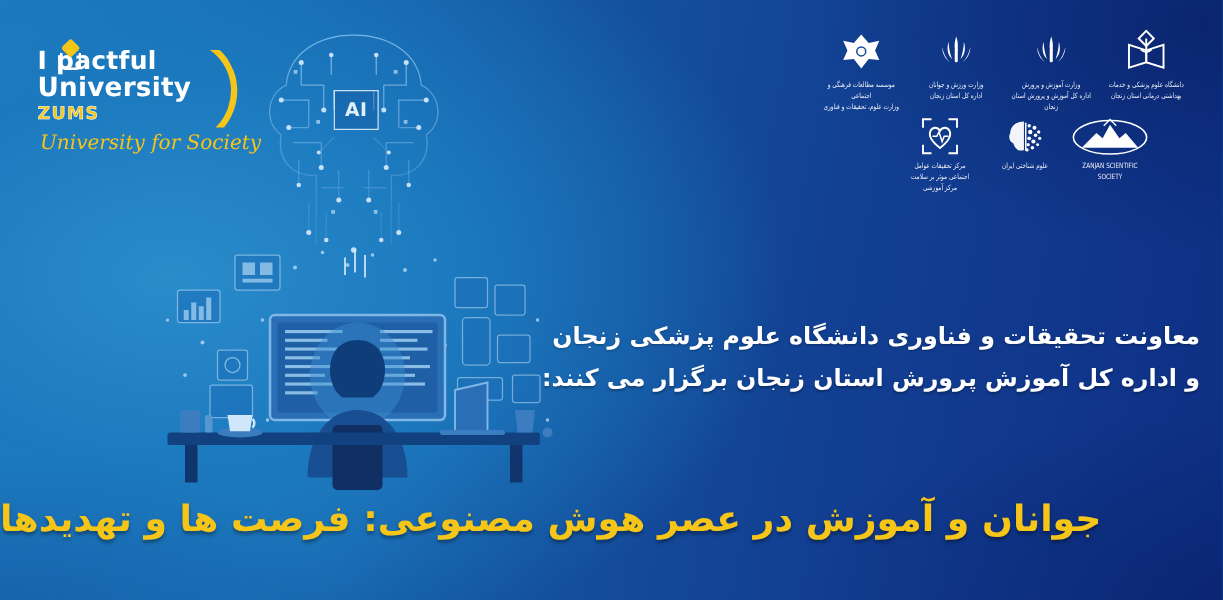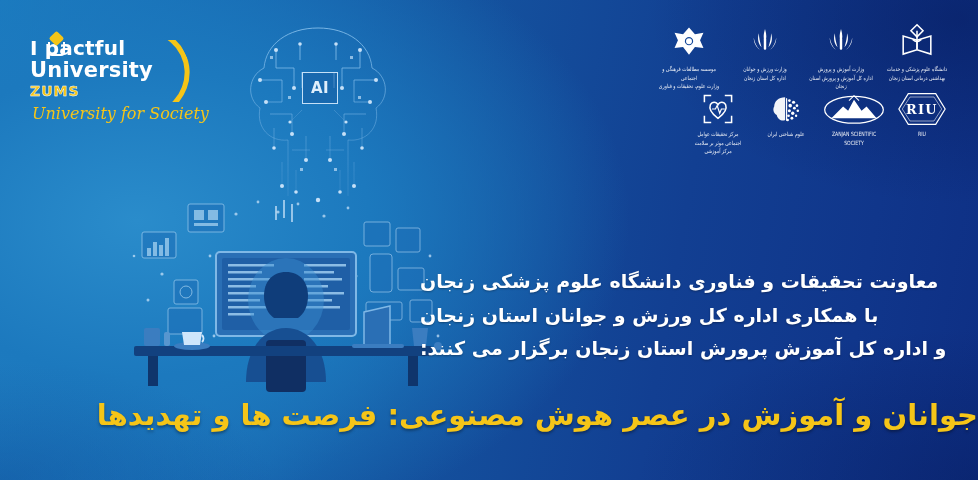--- a/index.html
+++ b/index.html
@@ -44,34 +44,34 @@
   .prow{display:flex;flex-direction:row-reverse;justify-content:flex-start;gap:2px;}
   .prow.r2{margin-top:6px;padding-left:16px;justify-content:center;gap:6px;}
   .plogo{width:74px;text-align:center;color:#fff;}
   .plogo .mark{height:40px;display:flex;align-items:center;justify-content:center;}
   .plogo .cap{font-size:4.6px;line-height:1.55;opacity:.92;padding:2px 2px 0;white-space:pre-line;
      transform:scaleY(1.25);transform-origin:top center;}
   .r2 .plogo{width:62px;}
   .r2 .plogo .mark{height:36px;}
 
   
-  .brain{position:absolute;left:230px;top:10px;width:175px;height:200px;opacity:.95;}
+  .brain{position:absolute;left:195px;top:10px;width:175px;height:200px;opacity:.95;}
   .chip{position:absolute;left:72px;top:62px;width:36px;height:32px;border:1.6px solid #cfe6fb;
     display:flex;align-items:center;justify-content:center;color:#eaf5ff;font-size:15px;font-weight:bold;
     background:rgba(20,80,150,.35);letter-spacing:.5px;}
 
   
   .scene{position:absolute;left:118px;top:196px;width:330px;height:196px;}
 
   
-  .copy{position:absolute;right:18px;top:268px;width:540px;text-align:left;
+  .copy{position:absolute;right:18px;top:256px;width:540px;text-align:right;
      direction:rtl;color:#ffffff;}
   .copy p{margin:0 0 6px;font-size:19px;font-weight:bold;line-height:1.45;
      text-shadow:0 1px 2px rgba(0,0,0,.30);}
-  .headline{position:absolute;left:0;right:0;top:398px;text-align:right;direction:rtl;
+  .headline{position:absolute;left:0;right:0;top:398px;text-align:left;direction:rtl;
      color:#f5c518;font-size:29px;font-weight:bold;letter-spacing:0;
      text-shadow:0 2px 3px rgba(0,0,0,.35);}
 </style>
 </head>
 <body>
 
 <div class="stage">
   <div class="vig"></div>
 
   <div class="logo">
@@ -189,30 +189,20 @@
         <div class="mark">
           <svg width="62" height="34" viewBox="0 0 74 40" fill="none" stroke="#fff" stroke-width="1.5">
             <ellipse cx="37" cy="21" rx="35" ry="16"></ellipse>
             <path d="M10 31 L24 17 L30 22 L37 9 L46 22 L52 17 L64 31 Z" fill="#fff" stroke="none"></path>
             <path d="M31 10 L37 4 L43 10" stroke-width="1.2"></path>
           </svg>
         </div>
         <div class="cap">ZANJAN SCIENTIFIC SOCIETY</div>
       </div>
 
-      <div class="plogo">
-        <div class="mark">
-          <svg width="52" height="36" viewBox="0 0 60 42" fill="none" stroke="#fff" stroke-width="1.4">
-            <path d="M14 3 L46 3 L57 21 L46 39 L14 39 L3 21 Z"></path>
-            <path d="M16 7 L44 7 L53 21 L44 35 L16 35 L7 21 Z" stroke-width=".8" opacity=".8"></path>
-            <text x="30" y="27" fill="#fff" stroke="none" font-size="15" font-weight="bold" text-anchor="middle" font-family="'DejaVu Serif',serif" letter-spacing="1.5">RIU</text>
-          </svg>
-        </div>
-        <div class="cap">RIU</div>
-      </div>
 
     </div>
   </div>
 
   <div class="brain">
     <svg width="175" height="200" viewBox="0 0 175 200">
       <defs>
         <linearGradient id="bg1" x1="0" y1="0" x2="0" y2="1">
           <stop offset="0%" stop-color="#8fc6f0" stop-opacity=".85"></stop>
           <stop offset="100%" stop-color="#6aa9de" stop-opacity=".25"></stop>
@@ -350,18 +340,17 @@
       <ellipse cx="74" cy="150" rx="18" ry="4" fill="#3b7dc0"></ellipse>
       <path d="M64 136 L84 136 L82 149 L66 149 Z" fill="#cfe6fb"></path>
       <path d="M84 139 a5 5 0 0 1 0 7" fill="none" stroke="#cfe6fb" stroke-width="2"></path>
       <path d="M294 132 L310 132 L308 150 L296 150 Z" fill="#3b7dc0"></path>
       <circle cx="320" cy="150" r="4" fill="#3b7dc0"></circle>
     </svg>
   </div>
 
   <div class="copy">
     <p>معاونت تحقیقات و فناوری دانشگاه علوم پزشکی زنجان</p>
-    <p>با همکاری اداره کل ورزش و جوانان استان زنجان</p>
     <p>و اداره کل آموزش پرورش استان زنجان برگزار می کنند:</p>
   </div>
 
   <div class="headline">جوانان و آموزش در عصر هوش مصنوعی: فرصت ها و تهدیدها</div>
 </div>
 
 </body></html>

